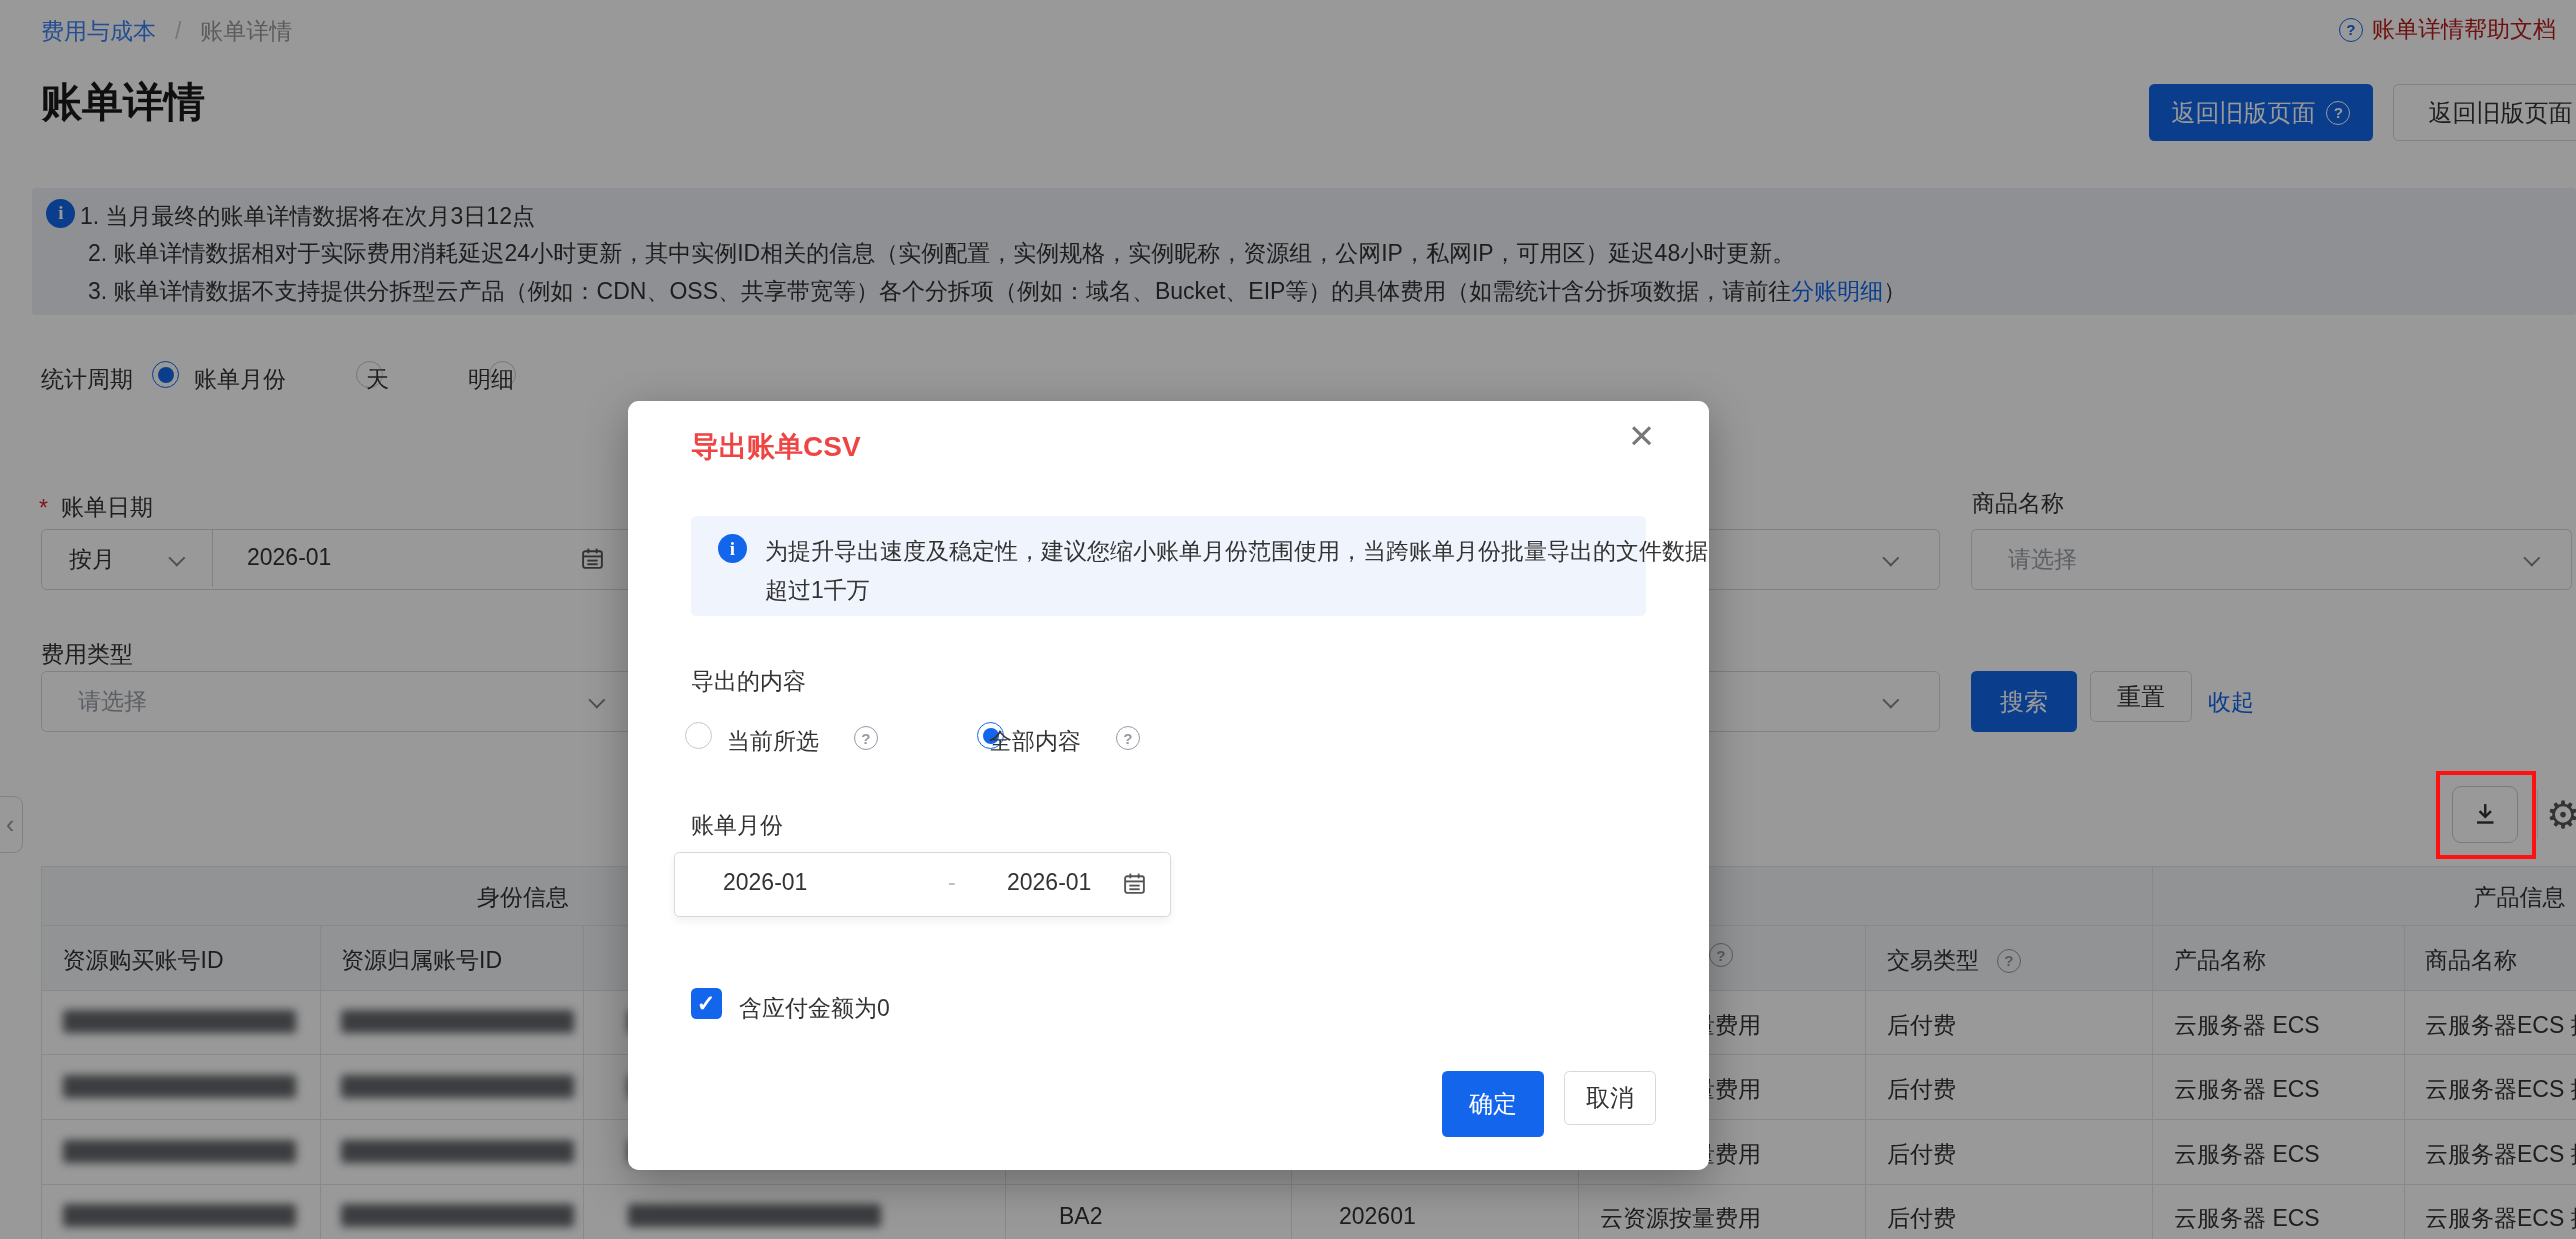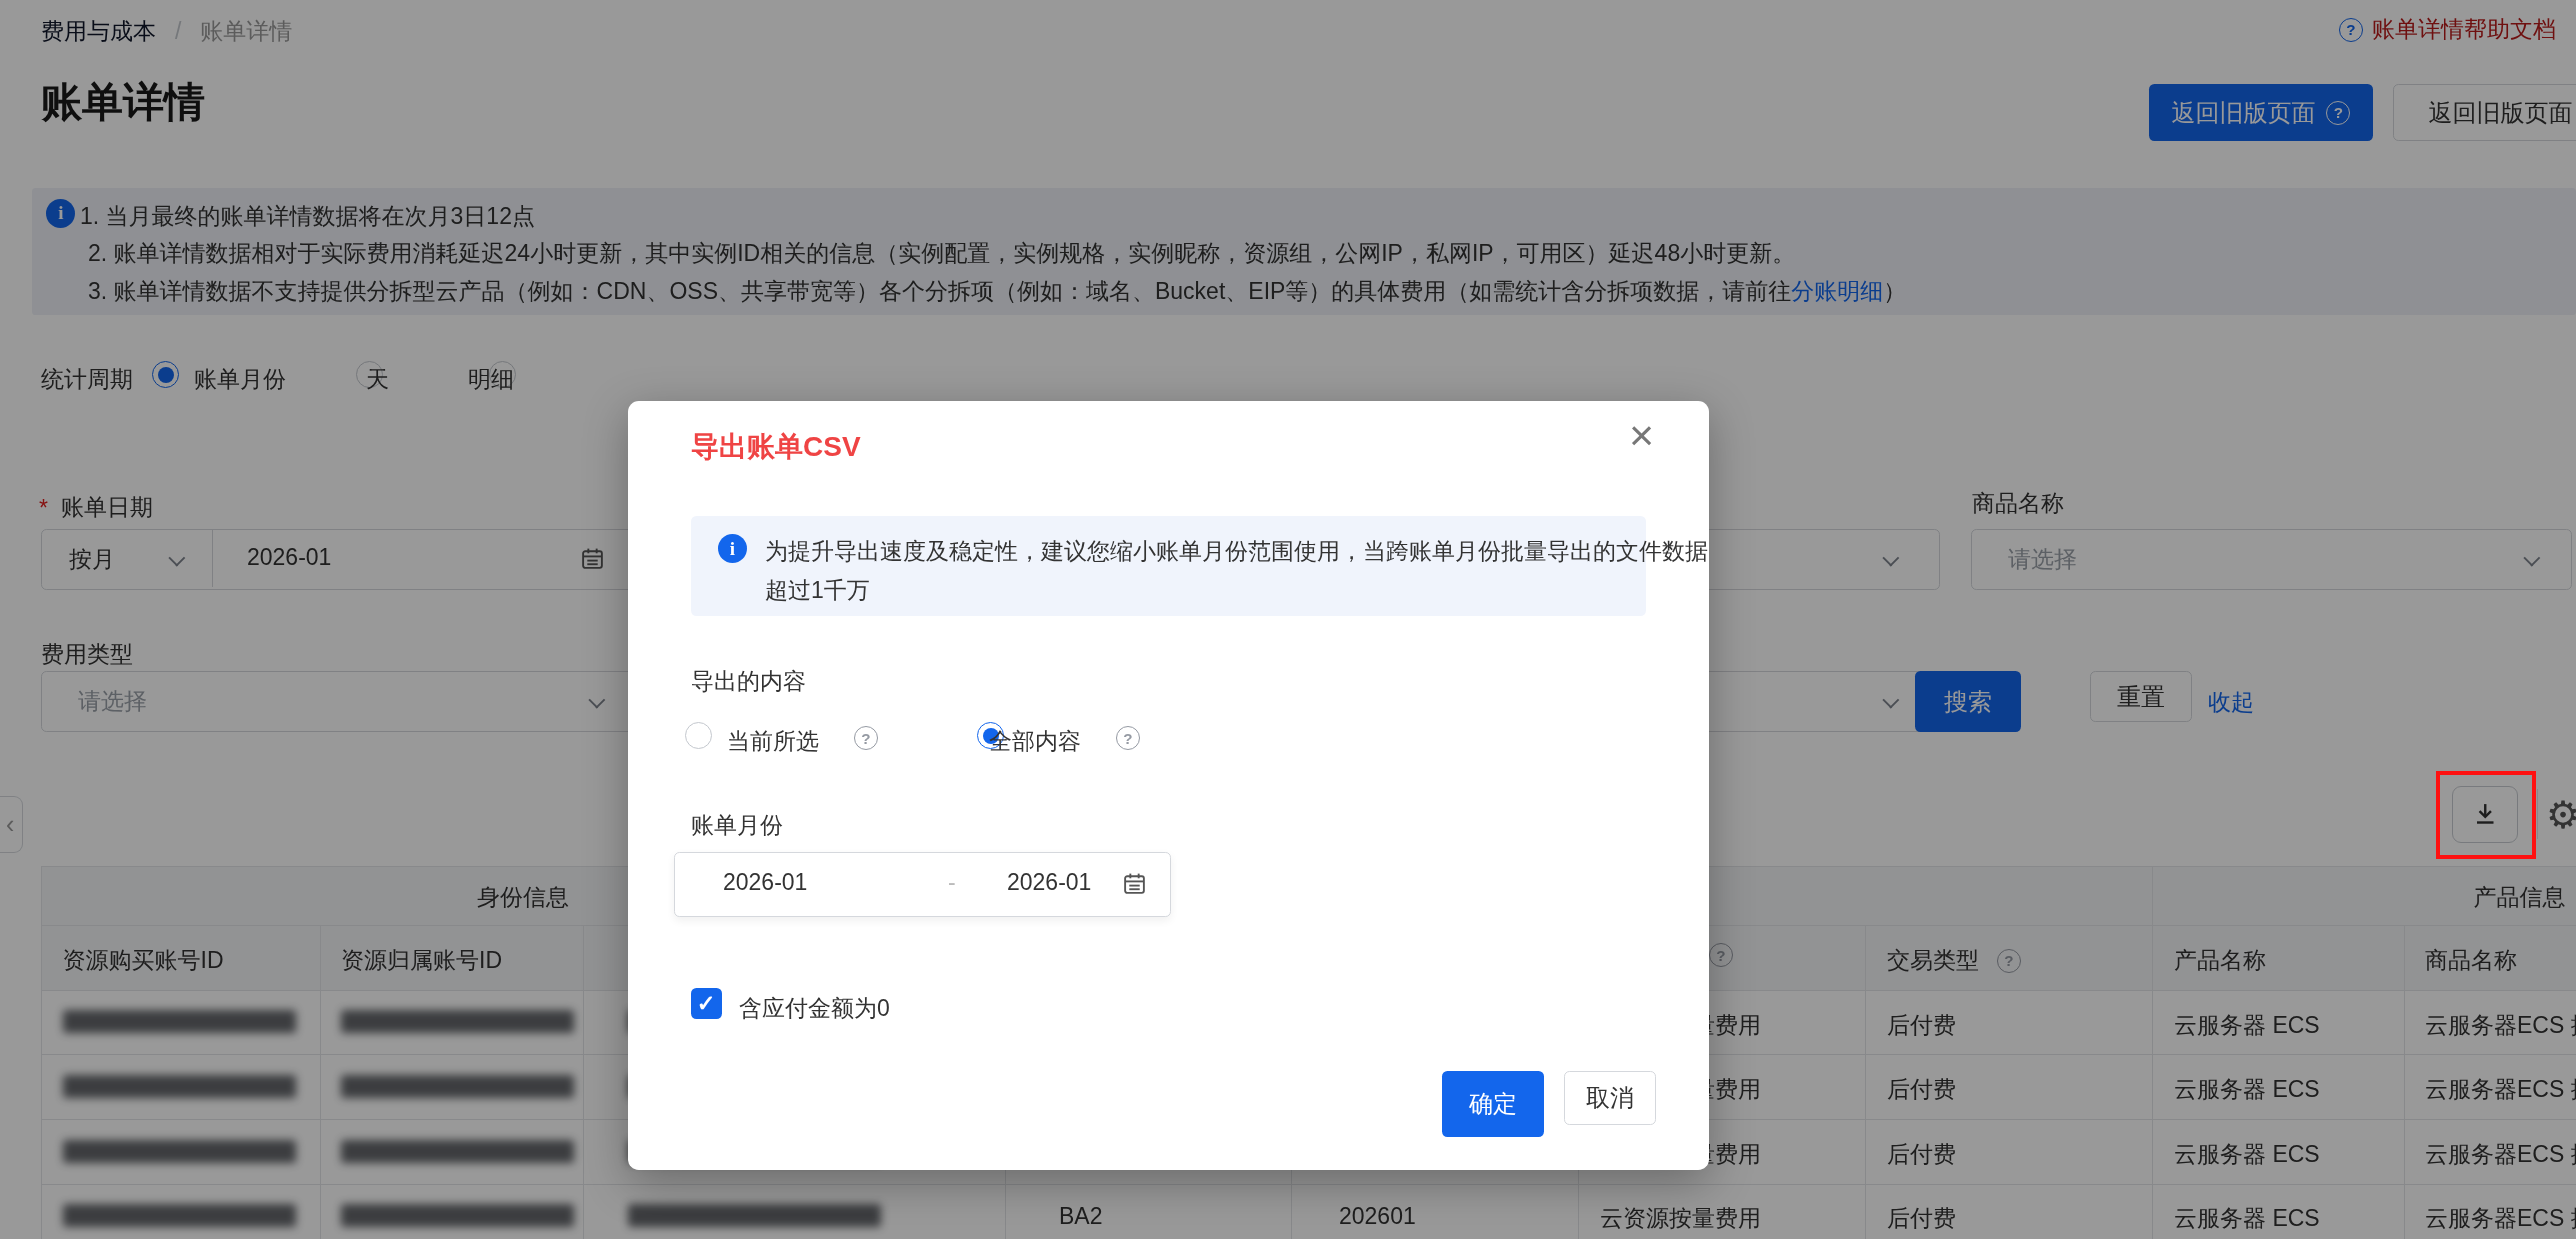--- a/index.html
+++ b/index.html
@@ -36,21 +36,21 @@
   .overlay{position:absolute;inset:0;background:rgba(0,0,0,.40);z-index:50}
   .modal{position:absolute;left:628px;top:401px;width:1081px;height:769px;background:#fff;border-radius:10.8px;box-shadow:0 12.6px 45px rgba(0,0,0,.3);z-index:100}
   .redbox{position:absolute;left:2436px;top:771px;width:100px;height:88px;border:4.5px solid var(--red);z-index:200}
 </style>
 </head>
 <body>
 
 <div id="app">
 
   <div class="abs fs26" style="left:41px;top:16px;">
-    <span style="color:#0f172a">费用与成本</span>
+    <span style="color:#3b82f6">费用与成本</span>
     <span style="color:#c4c8ce;margin:0 12.6px">/</span>
     <span style="color:#999">账单详情</span>
   </div>
 
   <div class="abs fs26 nowrap" style="left:2339px;top:14.4px;display:flex;align-items:center;gap:9px">
     <span class="q blue">?</span>
     <span style="color:#b91c1c">账单详情帮助文档</span>
   </div>
 
   <div class="abs" style="left:41px;top:75px;font-size:41px;font-weight:bold;color:#1a1a1a">账单详情</div>
@@ -113,21 +113,21 @@
 
     <span class="abs fs26" style="left:41px;top:639px">费用类型</span>
     <div class="box" style="left:41px;top:671px;width:622px;height:61px">
       <span class="abs fs26" style="left:36px;top:14.4px;color:#9aa0a8">请选择</span>
       <span class="chev abs" style="left:549px;top:21.5px"></span>
     </div>
     <div class="box" style="left:1283px;top:671px;width:657px;height:61px">
       <span class="chev abs" style="left:601px;top:21.5px"></span>
     </div>
 
-    <div class="btn primary" style="left:1915px;top:671px;width:106px;height:61px">
+    <div class="btn primary" style="left:1971px;top:671px;width:106px;height:61px">
       <span>搜索</span>
     </div>
     <div class="btn plain" style="left:2090px;top:671px;width:102px;height:51px">
       <span>重置</span>
     </div>
     <span class="abs fs26 link" style="left:2208px;top:687px">收起</span>
   </div>
 
   <div class="abs" style="left:-1.8px;top:796px;width:25px;height:57px;background:#fff;border:1.8px solid var(--ctl-border);border-left:none;border-radius:0 9px 9px 0;display:flex;align-items:center;justify-content:center">
     <span style="font-size:25px;color:#999">‹</span>

